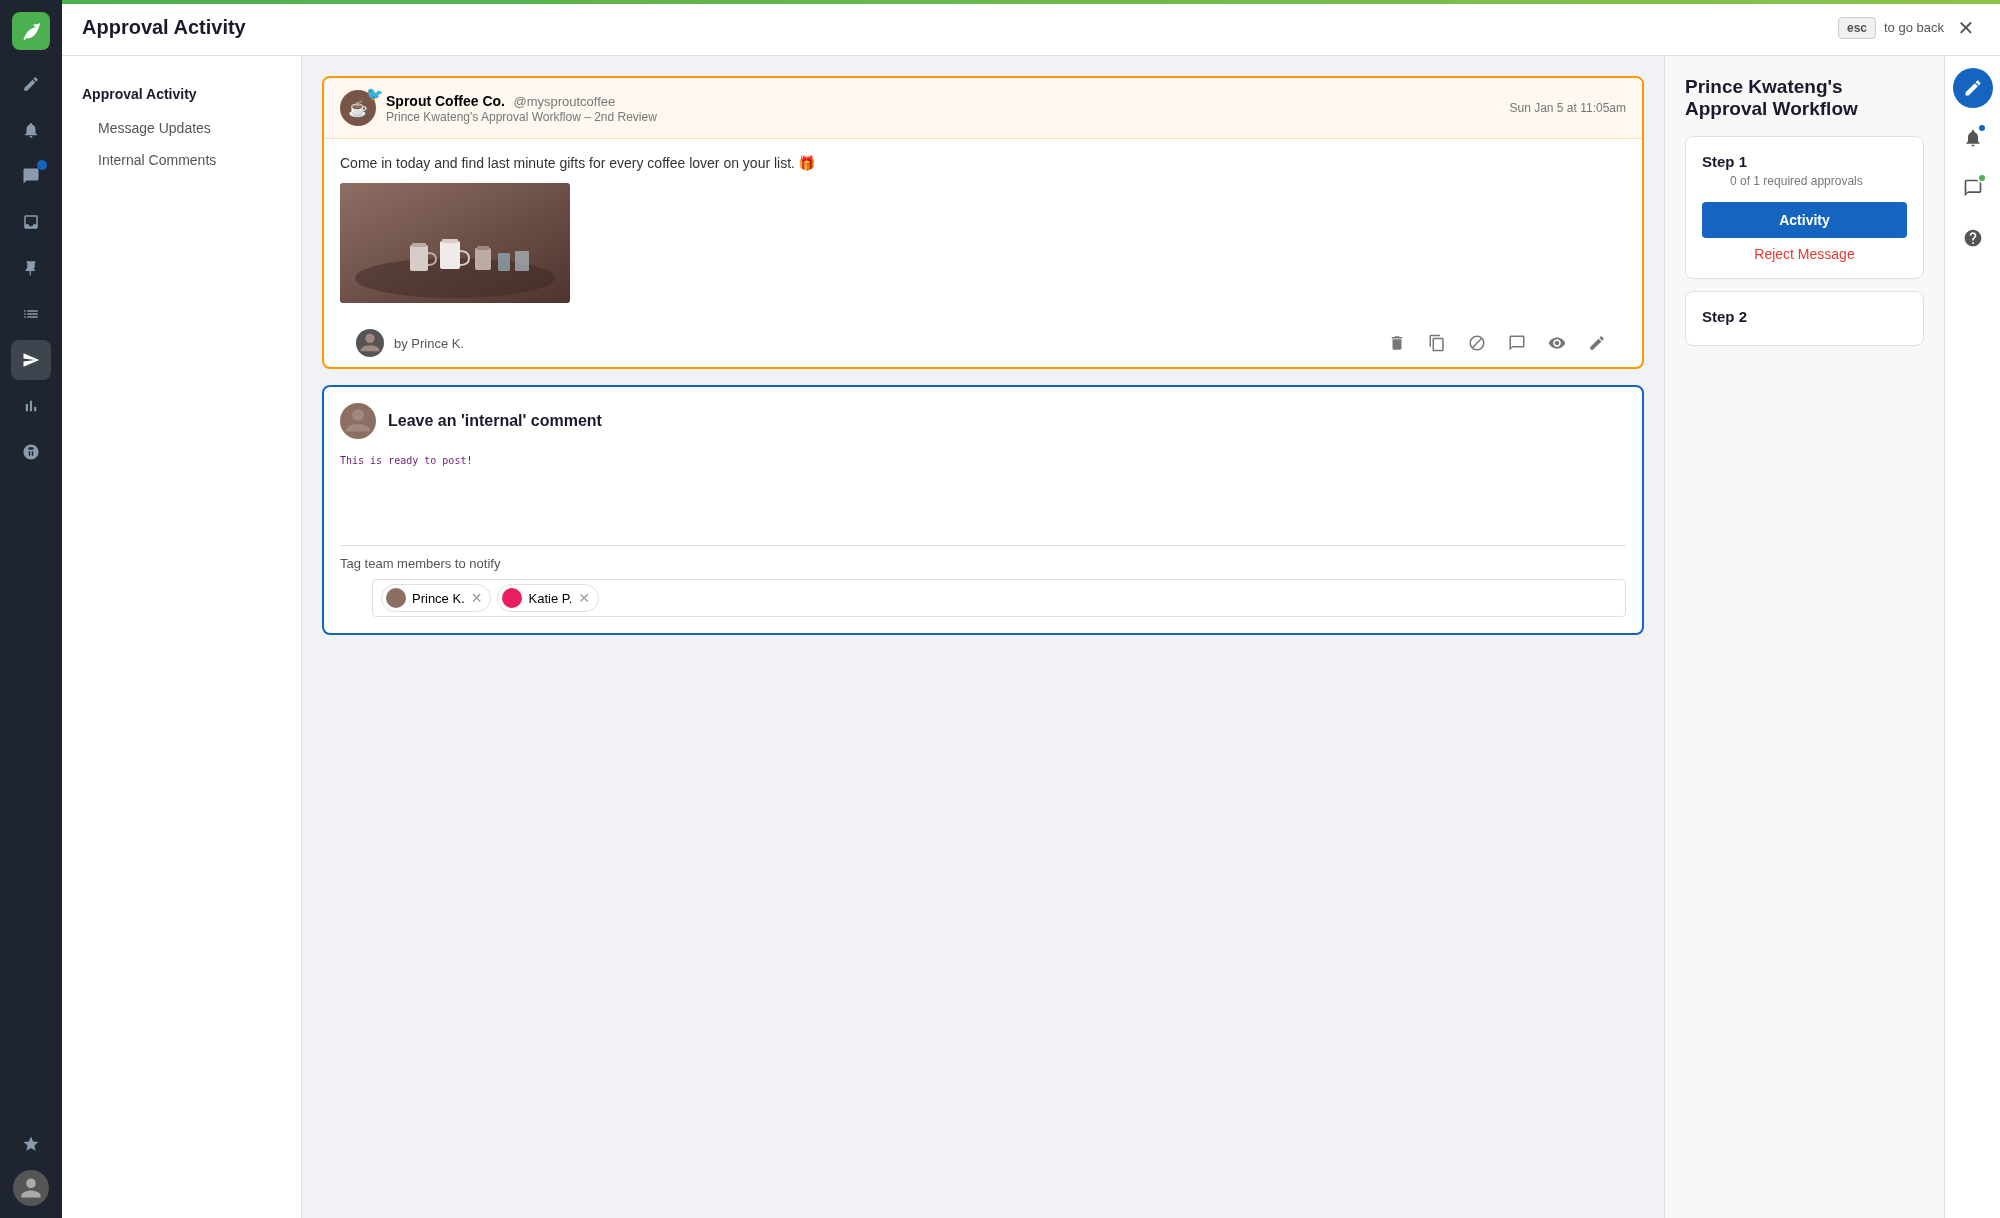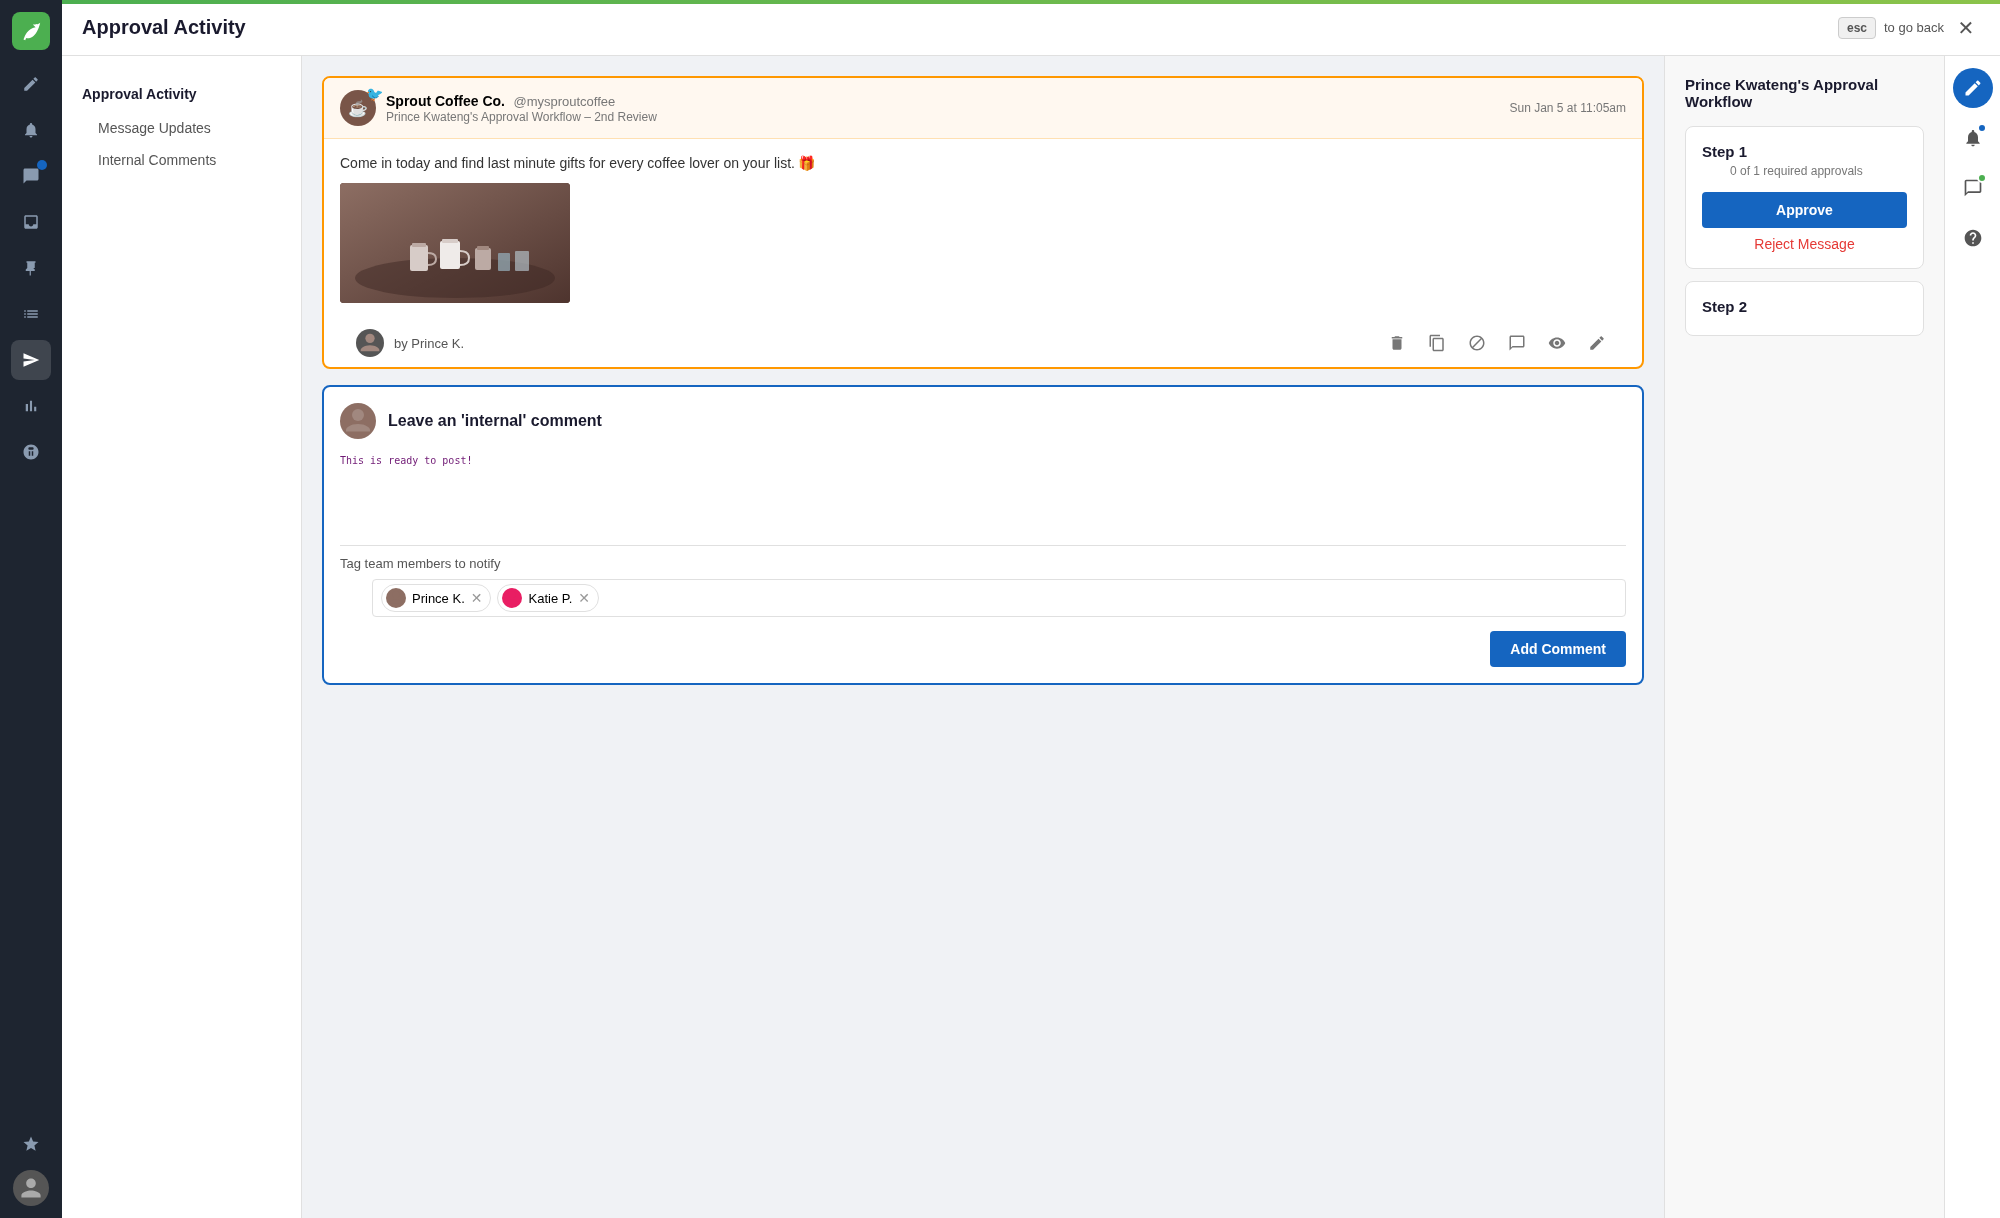--- a/index.html
+++ b/index.html
@@ -338,21 +338,21 @@
     
     .right-panel {
       width: 280px;
       background: #f8f8f8;
       border-left: 1px solid #e0e0e0;
       padding: 20px;
       flex-shrink: 0;
       overflow-y: auto;
     }
     .right-panel-title {
-      font-size: 15px;
+      font-size: 19px;
       font-weight: 600;
       color: #1a1a2e;
       margin-bottom: 16px;
     }
     .workflow-step {
       background: #fff;
       border: 1px solid #e0e0e0;
       border-radius: 8px;
       padding: 16px;
       margin-bottom: 12px;
@@ -640,34 +640,31 @@
             <div class="tag-avatar-pink">
               <svg width="20" height="20" viewBox="0 0 24 24" fill="#e91e63">
                   <circle cx="12" cy="8" r="4"></circle>
                   <path d="M12 14c-5 0-8 2.5-8 4v1h16v-1c0-1.5-3-4-8-4z"></path>
                 </svg>
             </div>
             <span>Katie P.</span>
             <span class="tag-remove">✕</span>
           </div>
         </div>
-        <div class="comment-footer">
-          <button class="add-comment-btn">Add Comment</button>
-        </div>
       </div>
 
     </div>
 
     <div class="right-panel">
       <div class="right-panel-title">Prince Kwateng's Approval Workflow</div>
 
       <div class="workflow-step">
         <div class="step-title">Step 1</div>
         <div class="step-subtitle">0 of 1 required approvals</div>
-        <button class="approve-btn">Approve</button>
+        <button class="approve-btn">Activity</button>
         <a class="reject-link">Reject Message</a>
       </div>
 
       <div class="workflow-step">
         <div class="step-title">Step 2</div>
       </div>
     </div>
 
     <div class="far-right-icons">
       <div class="far-icon" style="background:#1565c0;border-radius:50%;color:#fff;">

